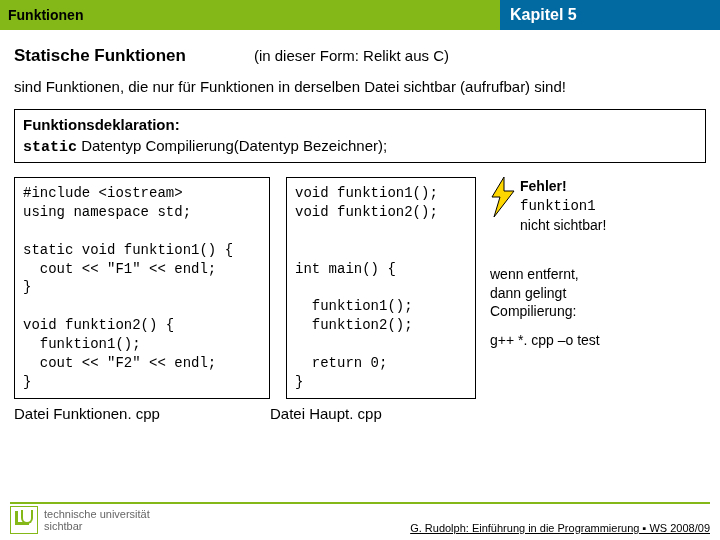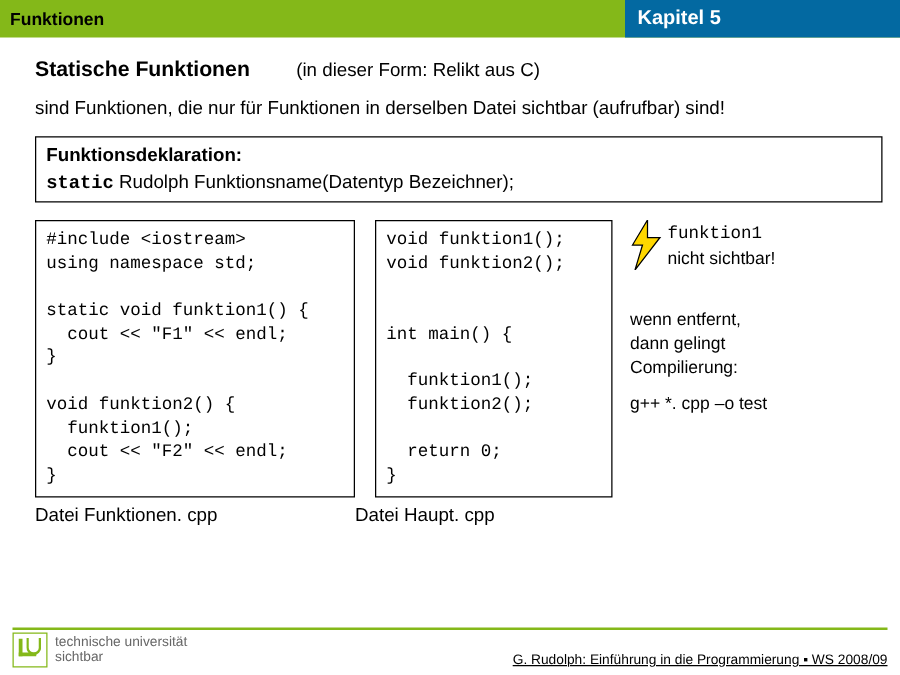--- a/index.html
+++ b/index.html
@@ -1,22 +1,22 @@
 <!DOCTYPE html>
 <html><head>
 <meta charset="utf-8">
 <style>
   body { margin:0; padding:0; font-family:Arial,Helvetica,sans-serif; background:#fff; width:720px; height:540px; overflow:hidden; position:relative; }
   .header { height:30px; background:#84b819; display:flex; align-items:center; }
   .header-title { font-weight:bold; color:#000; font-size:14px; padding-left:8px; }
   .chapter-bar { position:absolute; right:0; top:0; height:30px; width:210px; background:#0369a1; color:#fff; font-weight:bold; font-size:16px; display:flex; align-items:center; padding-left:10px; }
-  .content { padding:8px 14px 0 28px; }
+  .content { padding:8px 14px 0 14px; }
   .row1 { display:flex; align-items:baseline; margin-top:8px; }
   .sub1 { font-weight:bold; font-size:17px; color:#000; }
-  .note1 { font-size:15px; margin-left:37px; }
+  .note1 { font-size:15px; margin-left:68px; }
   .body1 { font-size:15px; margin-top:12px; }
   .box { border:1.5px solid #000; padding:6px 8px; margin-top:14px; font-size:15px; }
   .box-title { font-weight:bold; }
   .kw { color:#000000; font-family:"Courier New",monospace; font-weight:bold; }
   .lower { display:flex; margin-top:14px; }
   .codebox { border:1.5px solid #000; padding:6px 8px; font-family:"Courier New",monospace; font-size:14px; white-space:pre; line-height:1.35; }
   .code1 { width:238px; }
   .code2 { width:172px; margin-left:16px; }
   .caption { font-size:15px; margin-top:6px; }
   .italic { }
@@ -44,21 +44,21 @@
 <div class="content">
   <div class="row1">
     <span class="sub1">Statische Funktionen</span>
     <span class="note1">(in dieser Form: Relikt aus C)</span>
   </div>
   <div class="body1">sind Funktionen, die nur für Funktionen in derselben Datei sichtbar (aufrufbar) sind!</div>
 
   <div class="box">
     <div class="box-title">Funktionsdeklaration:</div>
     <div style="margin-top:4px;">
-      <span class="kw">static</span><span> Rudolph Funktionsname(Datentyp Bezeichner);</span>
+      <span class="kw">static</span><span> Datentyp Compilierung(Datentyp Bezeichner);</span>
     </div>
   </div>
 
   <div class="lower">
     <div>
       <div class="codebox code1">#include &lt;iostream&gt;
 using namespace std;
 
 static void funktion1() {
   cout &lt;&lt; "F1" &lt;&lt; endl;
@@ -87,20 +87,21 @@
       <div class="caption">
         <span>Datei </span><span class="italic">Haupt. cpp</span>
       </div>
     </div>
     <div class="right">
       <div class="bolt">
         <svg width="26" height="40" viewBox="0 0 26 40">
           <polygon points="14,0 2,20 10,20 4,40 24,14 14,14" fill="#ffd700" stroke="#000" stroke-width="1"></polygon>
         </svg>
         <div class="err-text">
+          <div><b>Fehler!</b></div>
           <div><span class="mono">funktion1</span></div>
           <div>nicht sichtbar!</div>
         </div>
       </div>
       <div style="margin-top:30px;">wenn entfernt,</div>
       <div>dann gelingt</div>
       <div>Compilierung:</div>
       <div style="margin-top:10px;">g++ *. cpp –o test</div>
     </div>
   </div>

